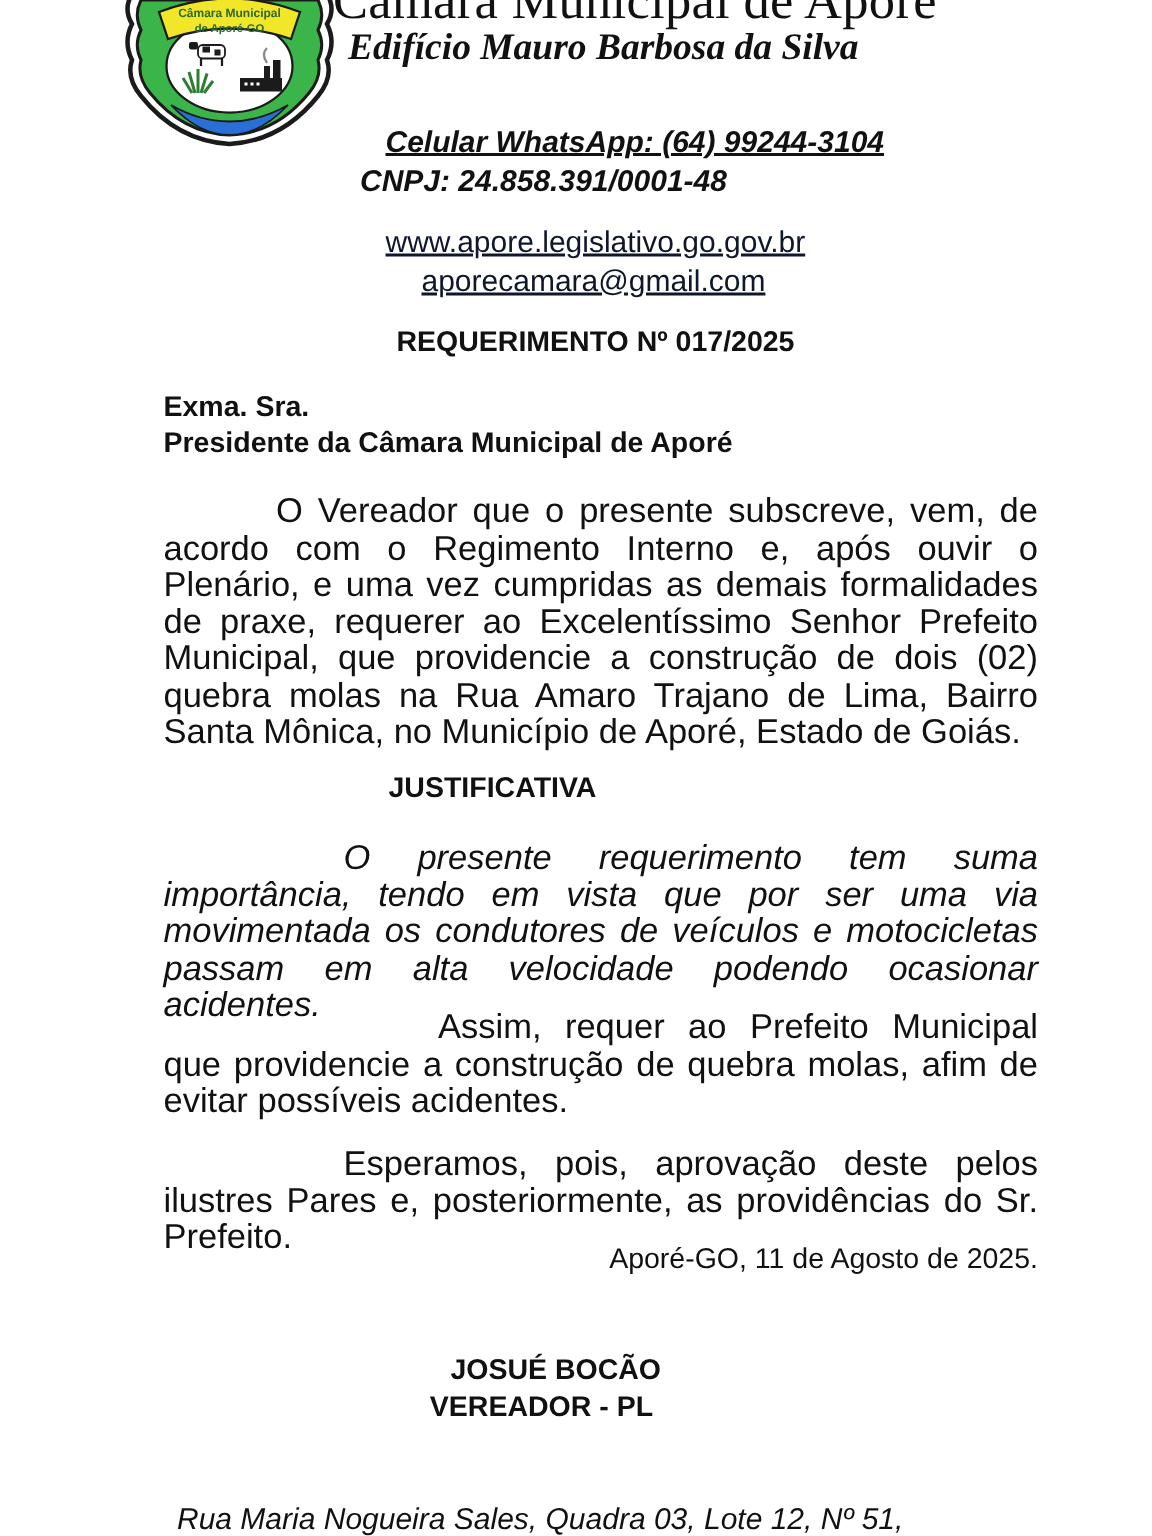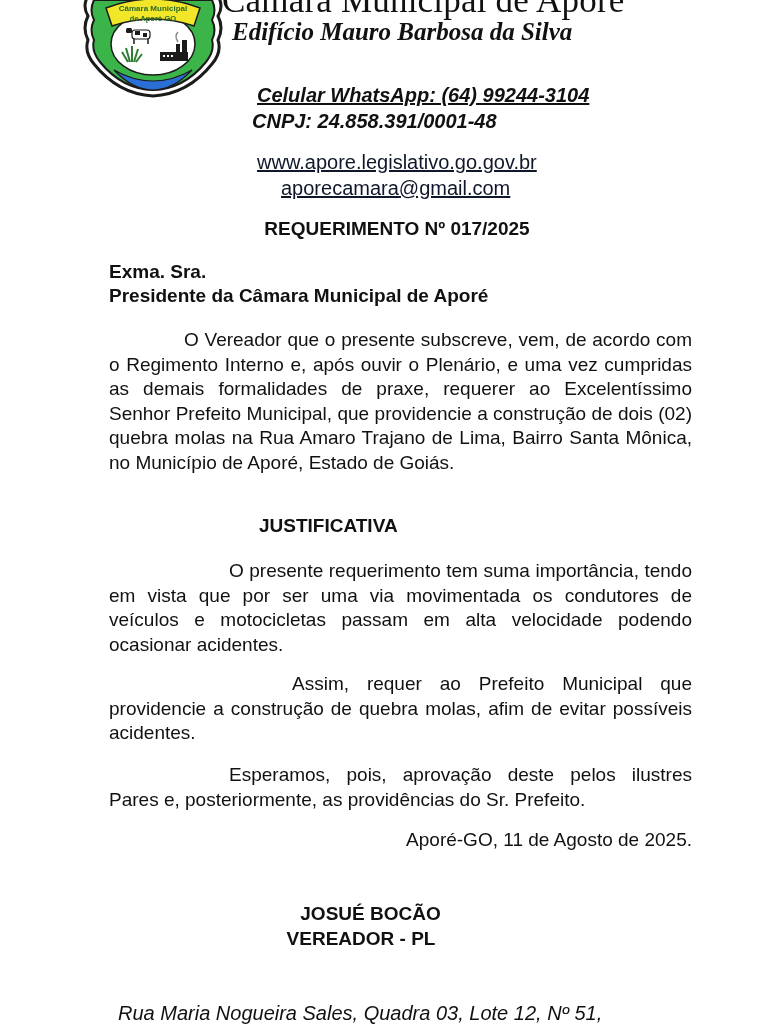--- a/index.html
+++ b/index.html
@@ -7,34 +7,34 @@
   .abs { position:absolute; }
   .serif { font-family:"Liberation Serif", "DejaVu Serif", serif; }
   .sans { font-family:"Liberation Sans", "DejaVu Sans", sans-serif; }
 
   #logo { left:78px; top:-14px; width:150px; height:112px; }
 
   #header-title { left:222px; top:-19px; font-size:35px; white-space:nowrap; letter-spacing:0.2px; }
   #header-subtitle { left:232px; top:18px; font-size:25px; font-weight:bold; font-style:italic; white-space:nowrap; }
 
   #whatsapp { left:257px; top:84px; font-size:20px; font-weight:bold; font-style:italic; white-space:nowrap;text-decoration:underline; }
-  #cnpj { left:252px; top:110px; font-size:20px; font-weight:bold; font-style:italic; white-space:nowrap; }
+  #cnpj { left:240px; top:110px; font-size:20px; font-weight:bold; font-style:italic; white-space:nowrap; }
 
   .link { color:#0f172a; text-decoration:underline; font-size:20px; white-space:nowrap; cursor:pointer; }
   #website { left:257px; top:151px; }
   #email { left:281px; top:177px; }
 
   #doc-title { left:0; width:768px; top:218px; text-align:center; font-size:19px; font-weight:bold; padding-left:0; }
   #doc-title span { position:relative; left:13px; }
 
   .bold18 { font-size:19px; font-weight:bold; white-space:nowrap; }
   #salutation { left:109px; top:261px; }
   #addressee { left:109px; top:285px; }
 
-  .para { left:109px; width:583px; font-size:19px; line-height:24.5px; text-align:justify; text-align-last:left; }
+  .para { left:109px; width:583px; font-size:23px; line-height:24.5px; text-align:justify; text-align-last:left; }
   .indent1 { text-indent:75px; }
   #p1 { top:328px; }
   #just-title { left:259px; top:515px; }
   #p2 { top:559px; text-indent:120px; }
   #p3 { top:672px; text-indent:183px; }
   #p4 { top:763px; text-indent:120px; }
   #date { right:76px; top:829px; font-size:19px; white-space:nowrap; }
 
   #signer-name { left:0; width:715px; text-align:center; top:903px; }
   #signer-name span, #signer-role span { position:relative; left:13px; }
@@ -100,21 +100,21 @@
   <span>REQUERIMENTO Nº 017/2025</span>
 </div>
 
 <div id="salutation" class="abs sans bold18">Exma. Sra.</div>
 <div id="addressee" class="abs sans bold18">Presidente da Câmara Municipal de Aporé</div>
 
 <p id="p1" class="abs sans para indent1" style="margin:0;">O Vereador que o presente subscreve, vem, de acordo com o Regimento Interno e, após ouvir o Plenário, e uma vez cumpridas as demais formalidades de praxe, requerer ao Excelentíssimo Senhor Prefeito Municipal, que providencie a construção de dois (02) quebra molas na Rua Amaro Trajano de Lima, Bairro Santa Mônica, no Município de Aporé, Estado de Goiás.</p>
 
 <div id="just-title" class="abs sans bold18">JUSTIFICATIVA</div>
 
-<p id="p2" class="abs sans para" style="margin:0;">O presente requerimento tem suma importância, tendo em vista que por ser uma via movimentada os condutores de veículos e motocicletas passam em alta velocidade podendo ocasionar acidentes.</p>
+<p id="p2" class="abs sans para" style="margin:0;font-style:italic;">O presente requerimento tem suma importância, tendo em vista que por ser uma via movimentada os condutores de veículos e motocicletas passam em alta velocidade podendo ocasionar acidentes.</p>
 <p id="p3" class="abs sans para" style="margin:0;">Assim, requer ao Prefeito Municipal que providencie a construção de quebra molas, afim de evitar possíveis acidentes.</p>
 <p id="p4" class="abs sans para" style="margin:0;">Esperamos, pois, aprovação deste pelos ilustres Pares e, posteriormente, as providências do Sr. Prefeito.</p>
 
 <div id="date" class="abs sans">Aporé-GO, 11 de Agosto de 2025.</div>
 
 <div id="signer-name" class="abs sans bold18">
   <span>JOSUÉ BOCÃO</span>
 </div>
 <div id="signer-role" class="abs sans bold18">
   <span>VEREADOR - PL</span>

